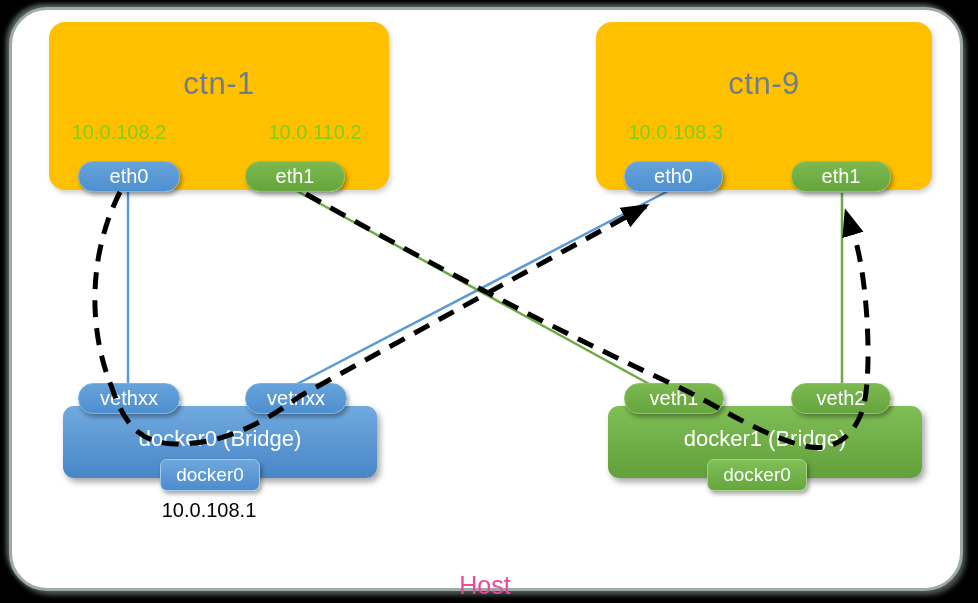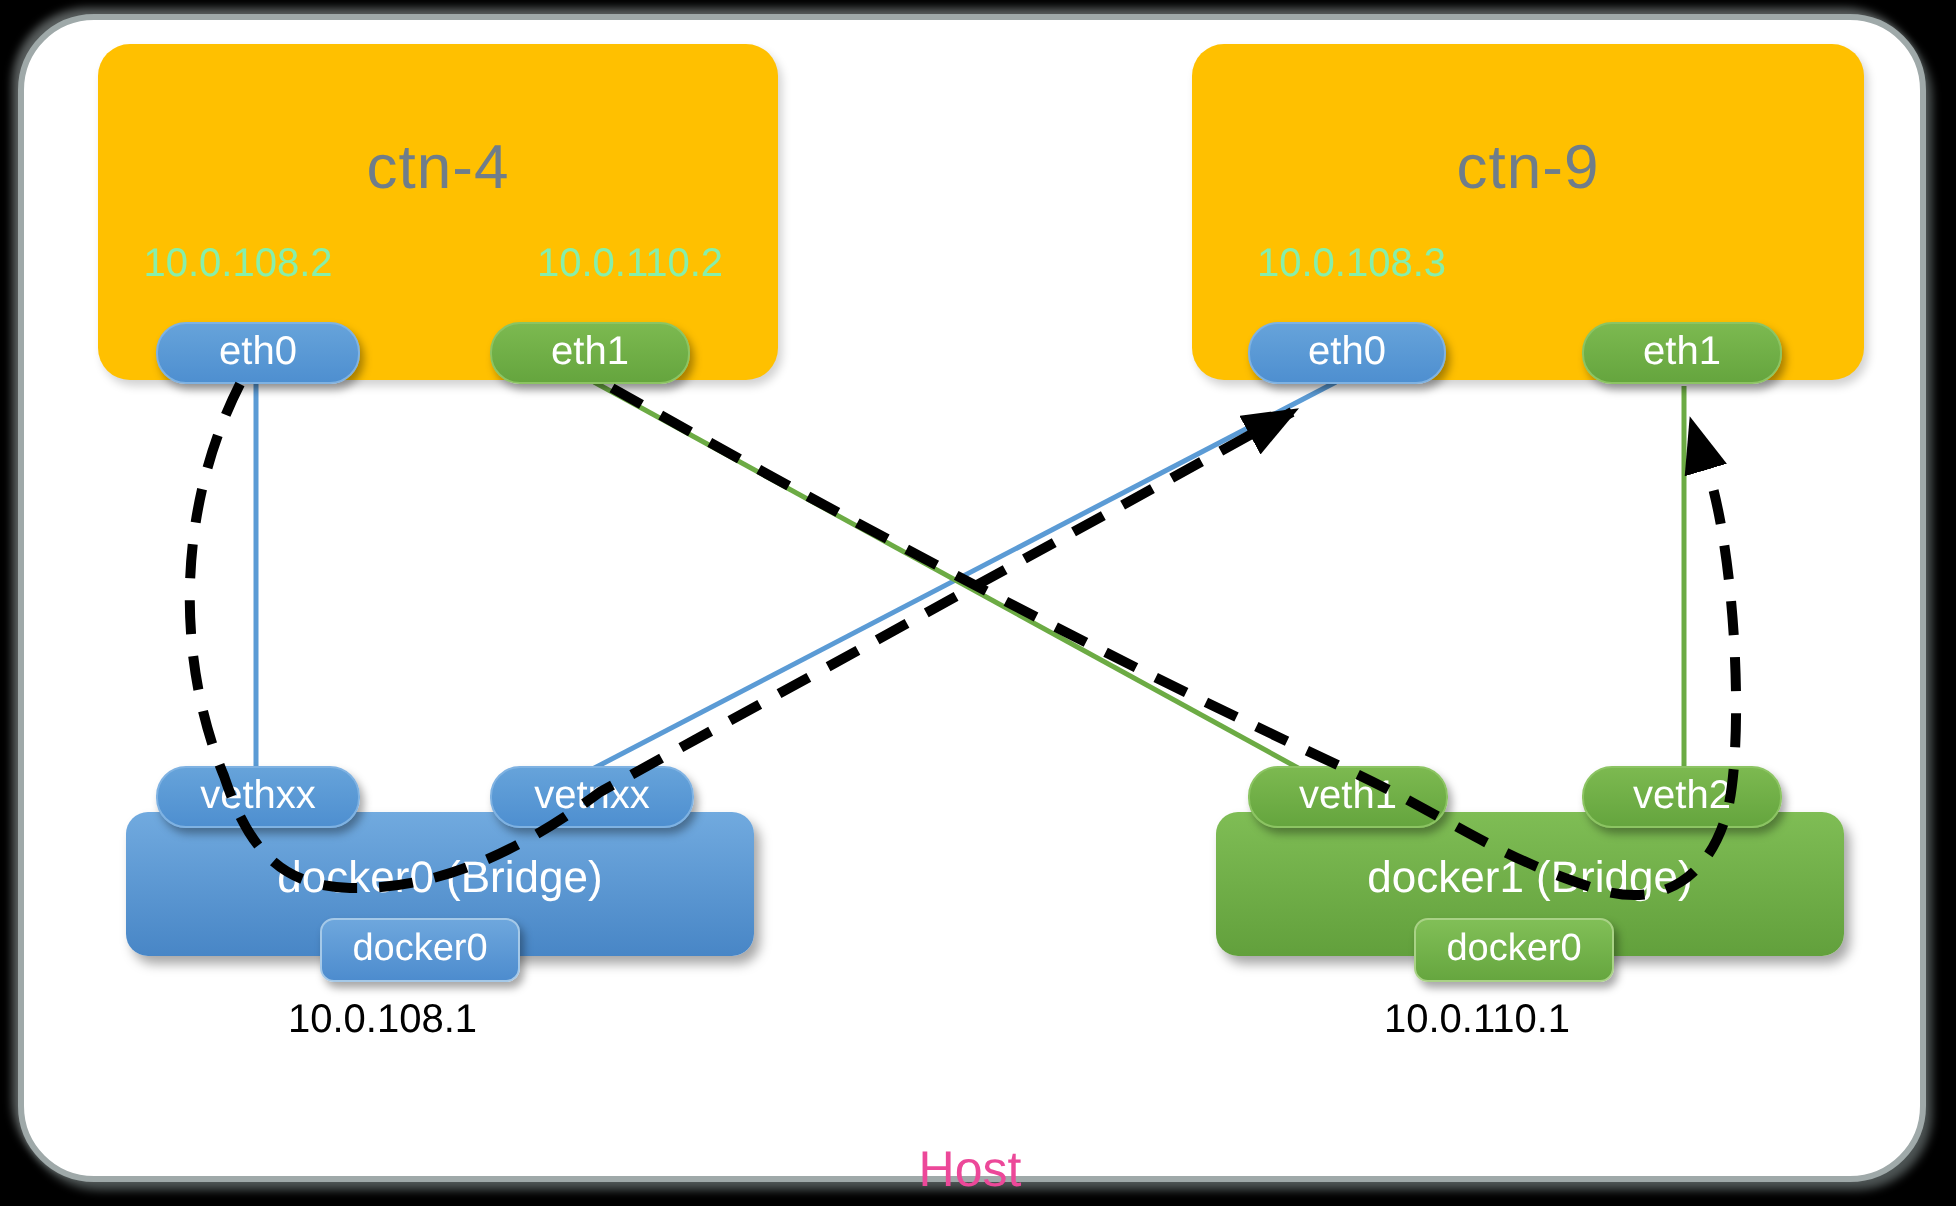--- a/index.html
+++ b/index.html
@@ -27,21 +27,21 @@
     z-index: 2;
   }
   .container-title {
     position: absolute; left: 0; right: 0; top: 44px;
     text-align: center;
     font-size: 31px; color: #6F7D8A; letter-spacing: 0.5px;
   }
 
   .ip-label {
     position: absolute; width: 130px; text-align: center;
-    font-size: 20px; color: #86efac; z-index: 3;
+    font-size: 20px; color: #84cc16; z-index: 3;
   }
 
   .tab {
     position: absolute; height: 29px; line-height: 29px;
     text-align: center; color: #ffffff; font-size: 20px;
     border-radius: 15px; z-index: 3;
     box-shadow: 2px 3px 4px rgba(0,0,0,0.35);
   }
   .tab.blue  { background: linear-gradient(#66a3da, #4e8fd0); border: 1px solid #7fb2e2; }
   .tab.green { background: linear-gradient(#7cb950, #65a53e); border: 1px solid #8cc463; }
@@ -59,21 +59,21 @@
   .device-tab {
     position: absolute; top: 459px; width: 98px; height: 30px; line-height: 30px;
     border-radius: 7px; z-index: 3;
     color: #ffffff; font-size: 19px; text-align: center;
     box-shadow: 2px 3px 4px rgba(0,0,0,0.35);
   }
   .device-tab.blue  { background: linear-gradient(#6ea7dd, #4d8cce); border: 1px solid #a5c9e8; }
   .device-tab.green { background: linear-gradient(#81bf57, #66a63f); border: 1px solid #a9d286; }
 
   .bridge-ip {
-    position: absolute; top: 499px; width: 130px; 
+    position: absolute; top: 499px; width: 130px; text-align: center;
     font-size: 20px; color: #000000; z-index: 3;
   }
 
   .host-label {
     position: absolute; top: 548px; left: 420px; width: 130px;
     text-align: center; font-size: 25px; color: #ec4899; z-index: 3; margin-top: 23px;
   }
 
   svg.layer { position: absolute; left: 0; top: 0; pointer-events: none; }
   svg.under { z-index: 1; }
@@ -87,21 +87,21 @@
   <div class="host-panel"></div>
 
   <svg class="layer under" width="978" height="603" viewBox="0 0 978 603">
     <line x1="128" y1="190" x2="128" y2="386" stroke="#5B9BD5" stroke-width="2.5"></line>
     <line x1="278" y1="394" x2="668" y2="191" stroke="#5B9BD5" stroke-width="2.5"></line>
     <line x1="297" y1="191" x2="660" y2="390" stroke="#6CAB44" stroke-width="2.5"></line>
     <line x1="842" y1="193" x2="842" y2="386" stroke="#6CAB44" stroke-width="2.5"></line>
   </svg>
 
   <div class="container-box" style="left:49px; width:340px;">
-    <div class="container-title">ctn-4</div>
+    <div class="container-title">ctn-1</div>
   </div>
   <div class="ip-label" style="left:54px; top:121px;">10.0.108.2</div>
   <div class="ip-label" style="left:250px; top:121px;">10.0.110.2</div>
   <div class="tab blue" style="left:78px; top:161px; width:100px;">eth0</div>
   <div class="tab green" style="left:245px; top:161px; width:98px;">eth1</div>
 
   <div class="container-box" style="left:596px; width:336px;">
     <div class="container-title">ctn-9</div>
   </div>
   <div class="ip-label" style="left:593px; top:121px;text-align:right;">10.0.108.3</div>
@@ -115,21 +115,20 @@
   <div class="tab blue" style="left:245px; top:383px; width:100px;">vetnxx</div>
   <div class="device-tab blue" style="left:160px;">docker0</div>
   <div class="bridge-ip" style="left:144px;">10.0.108.1</div>
 
   <div class="bridge-box green" style="left:608px;">
     <div class="bridge-title">docker1 (Bridge)</div>
   </div>
   <div class="tab green" style="left:624px; top:383px; width:98px;">veth1</div>
   <div class="tab green" style="left:791px; top:383px; width:98px;">veth2</div>
   <div class="device-tab green" style="left:707px;">docker0</div>
-  <div class="bridge-ip" style="left:692px;">10.0.110.1</div>
 
   <div class="host-label">Host</div>
 
   <svg class="layer over" width="978" height="603" viewBox="0 0 978 603">
     <defs>
       <marker id="arrow" markerUnits="userSpaceOnUse" markerWidth="34" markerHeight="26" refX="24" refY="11" orient="auto">
         <polygon points="0,0 28,11 0,22" fill="#000000"></polygon>
       </marker>
     </defs>
     <path d="M 120 192

